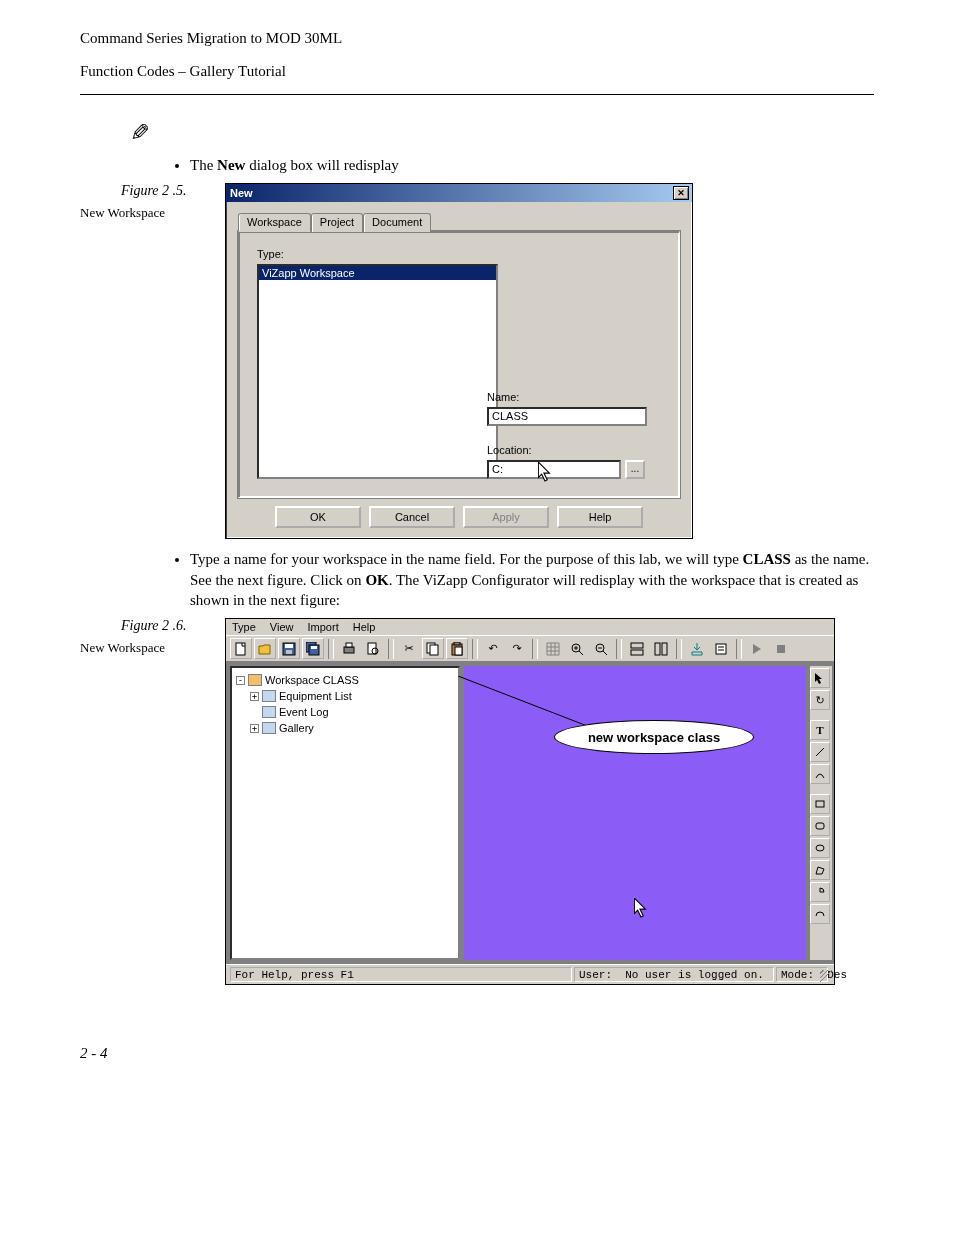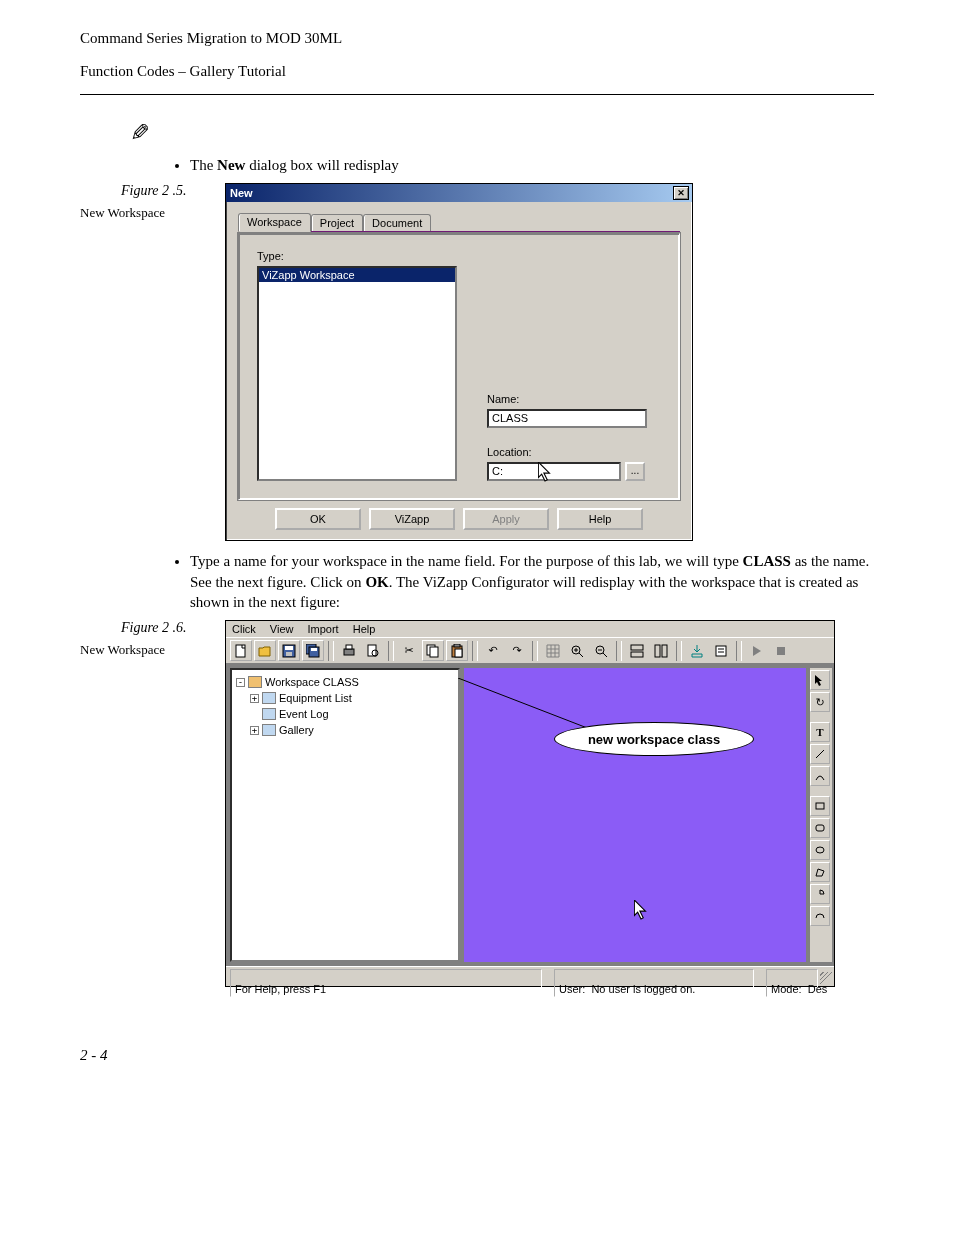--- a/index.html
+++ b/index.html
@@ -82,21 +82,21 @@
     box-shadow: 1px 1px 0 #fff inset, -1px -1px 0 #808080 inset;
     color: #000;
     font-family: Arial, sans-serif;
     font-size: 9px;
     font-weight: bold;
     display: inline-flex;
     align-items: center; justify-content: center;
     margin-left: 2px;
   }
   .dlg-body { padding: 10px 12px 4px 12px; }
-  .tabbar { display: flex; border-bottom: 3px solid #701a75; margin-bottom: -1px; align-items: center; }
+  .tabbar { display: flex; border-bottom: 1px solid #701a75; margin-bottom: -1px; }
   .tab {
     background: #d4d0c8;
     border: 1px solid #808080;
     border-bottom: none;
     border-radius: 3px 3px 0 0;
     padding: 2px 8px;
     margin-right: 0px;
     position: relative;
     top: 1px;
     box-shadow: 1px 0 0 #fff inset;
@@ -119,21 +119,21 @@
     background: #d4d0c8;
     min-height: 260px;
     display: flex;
     gap: 30px;
     align-items: flex-end;
   }
   .col-left { width: 200px; }
   .col-right { flex: 1; }
   .lbl { display:block; margin-bottom: 4px; }
   .listbox {
-    width: 200px; height: 215px;
+    width: 241px; height: 215px;
     background: #fff;
     border: 2px inset #808080;
     overflow: hidden;
   }
   .listitem {
     padding: 1px 3px;
     background: #0a246a;
     color: #fff;
   }
   .txtfield {
@@ -283,21 +283,21 @@
   }
 
   .statusbar {
     background:#d4d0c8;
     border-top:1px solid #fff;
     display:flex;
     font-size:11px;
     padding: 2px 4px;
     height: 20px;
   }
-  .statcell { border:1px inset #fff; padding:13px 4px; margin-right:12px; }
+  .statcell { border:1px inset #fff; padding:1px 4px; margin-right:2px;font-family:Liberation Mono, monospace; }
   .statcell.grow { flex:1; }
 
   .pagenum { font-style: italic; margin-top: 60px; font-size: 15px; }
 
   .rel { position: relative; }
   .abs { position: absolute; }
 
   .bolt {
     width:14px;height:14px;display:inline-block;margin-right:4px;
   }
@@ -356,21 +356,21 @@
             <span class="lbl">Location:</span>
             <div class="locrow">
               <div class="txtfield" style="width:134px">C:</div>
               <div class="browsebtn">...</div>
             </div>
           </div>
         </div>
       </div>
       <div class="dlg-buttons">
         <div class="btn">OK</div>
-        <div class="btn">ViZapp</div>
+        <div class="btn">Cancel</div>
         <div class="btn disabled">Apply</div>
         <div class="btn">Help</div>
       </div>
 
       <div class="cursor-arrow abs" style="left:312px; top:278px;">
         <svg viewBox="0 0 12 18" width="14" height="20">
             <path d="M0 0 L0 14 L3 11 L6 17 L8 16 L5 10 L10 10 Z" fill="#fff" stroke="#000" stroke-width="1"></path>
           </svg>
       </div>
     </div>
@@ -384,21 +384,21 @@
 
   <div class="fig-row">
     <div class="fig-label-col">
       <div class="fig-num">Figure 2 .6.</div>
       <div class="fig-cap">New Workspace</div>
     </div>
 
     <div class="win9x vad">
 
       <div class="menubar">
-        <span>Click</span>
+        <span>Type</span>
         <span>View</span>
         <span>Import</span>
         <span>Help</span>
       </div>
 
       <div class="toolbar">
         <span class="tbtn raised">
             <svg width="14" height="14">
               <rect x="2" y="1" width="9" height="12" fill="#fff" stroke="#000"></rect>
               <polyline points="8,1 8,4 11,4" fill="none" stroke="#000"></polyline>

